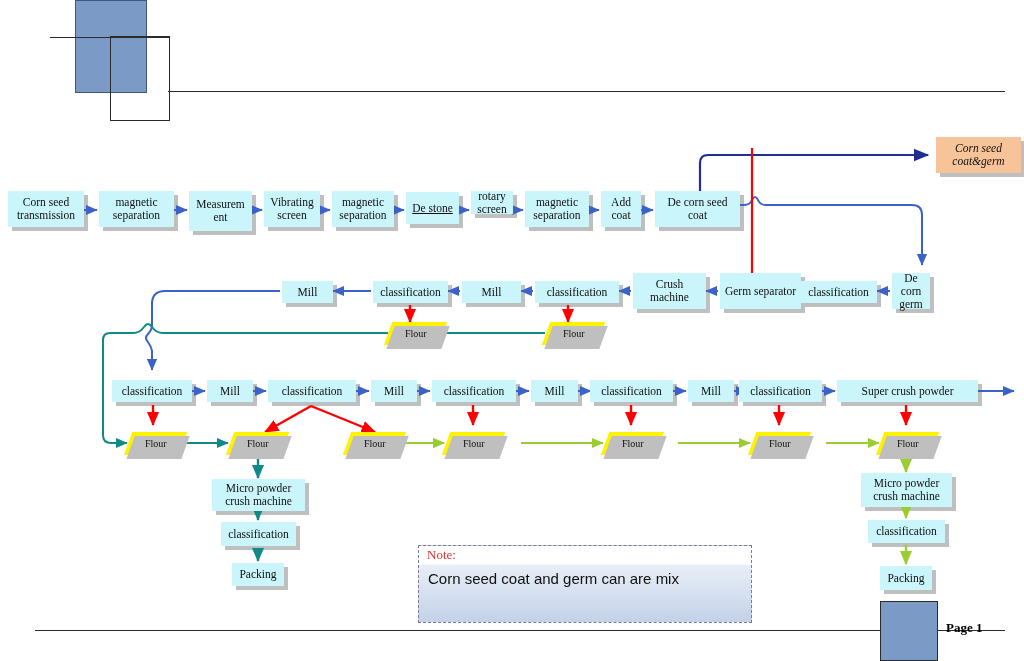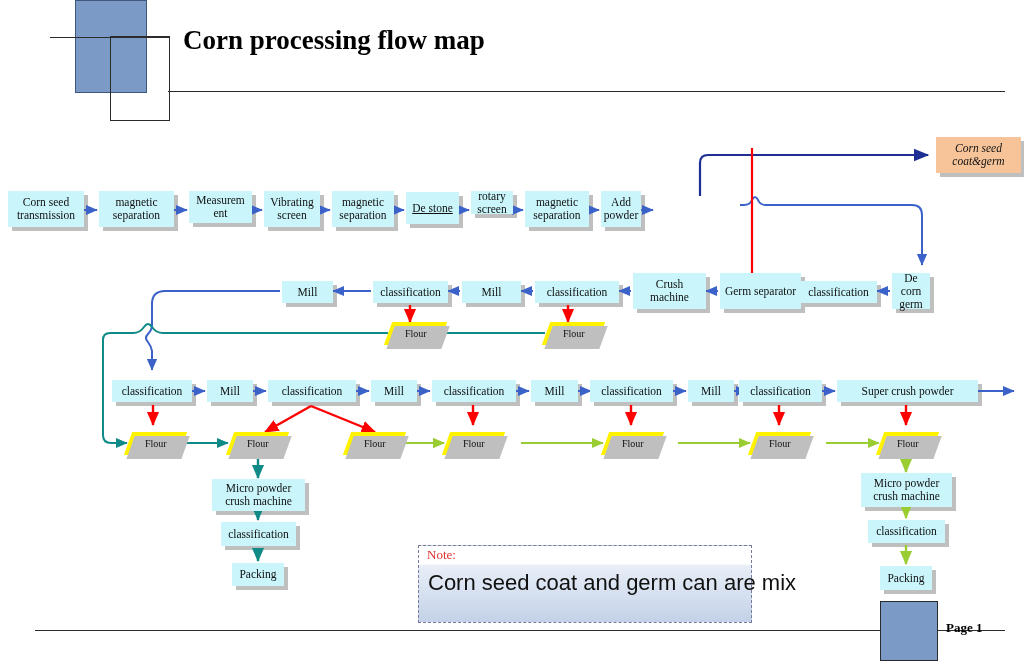--- a/index.html
+++ b/index.html
@@ -66,36 +66,35 @@
   .note-box{
     position:absolute;box-sizing:border-box;
     border:1px dashed #7A7A9A;
     background:linear-gradient(to bottom,#ffffff 0%,#ffffff 23%,#e8eef7 26%,#c3d2e8 100%);
   }
   .note-label{
     position:absolute;font-size:13px;color:#E03131;
     font-family:"Liberation Serif","DejaVu Serif",serif;white-space:nowrap;text-align:center;
   }
   .note-text{
-    position:absolute;font-size:22px;color:#101010;
+    position:absolute;font-size:15px;color:#101010;
     font-family:"Liberation Sans","DejaVu Sans",sans-serif;white-space:nowrap;
   }
 
   svg.wires{position:absolute;left:0;top:0;width:1024px;height:661px;overflow:visible;}
 </style>
 </head>
 <body>
 
 <div id="stage">
 
   <div class="hdr-sq-filled" style="left:75px;top:0px;width:70px;height:91px;"></div>
   <div class="hdr-sq-open" style="left:110px;top:36px;width:58px;height:83px;"></div>
   <div class="hdr-rule" style="left:50px;top:37px;width:120px;"></div>
   <div class="hdr-rule" style="left:168px;top:91px;width:837px;"></div>
-  <div class="title">Corn processing flow map</div>
 
   <div class="ftr-rule" style="left:35px;top:630px;width:970px;"></div>
   <div class="ftr-sq" style="left:880px;top:601px;width:56px;height:58px;"></div>
   <div class="page-num" style="left:946px;top:620px;">Page 1</div>
 
   <svg class="wires" viewBox="0 0 1024 661">
     <defs>
       <marker id="ab" markerWidth="7" markerHeight="7" refX="5.6" refY="3" orient="auto">
         <path d="M0,0.4 L6,3 L0,5.6 z" fill="#3A62C8"></path>
       </marker>
@@ -201,27 +200,28 @@
 
     <g stroke="#9ACD32" stroke-width="2.4" fill="none" marker-end="url(#ag)">
       <path d="M906,458 L906,472"></path>
       <path d="M906,509 L906,518"></path>
       <path d="M906,545 L906,564"></path>
     </g>
   </svg>
 
   <div class="node" style="left:8px;top:191px;width:76px;height:36px;">Corn seed transmission</div>
   <div class="node" style="left:99px;top:191px;width:75px;height:36px;">magnetic separation</div>
-  <div class="node" style="left:189px;top:191px;width:63px;height:32px;">Measurem ent</div>
+  <div class="node" style="left:189px;top:191px;width:63px;height:40px;">Measurem ent</div>
   <div class="node" style="left:264px;top:191px;width:56px;height:36px;">Vibrating screen</div>
   <div class="node" style="left:332px;top:191px;width:62px;height:36px;">magnetic separation</div>
   <div class="node" style="left:406px;top:192px;width:53px;height:32px;text-decoration:underline;">De stone</div>
   <div class="node" style="left:471px;top:191px;width:42px;height:23px;">rotary screen</div>
   <div class="node" style="left:525px;top:191px;width:64px;height:36px;">magnetic separation</div>
-  <div class="node" style="left:601px;top:191px;width:40px;height:36px;">Add powder</div>
+  <div class="node" style="left:601px;top:191px;width:40px;height:36px;">Add coat</div>
+  <div class="node" style="left:655px;top:191px;width:85px;height:36px;">De corn seed coat</div>
 
   <div class="node orange" style="left:936px;top:137px;width:85px;height:36px;font-style:italic;">Corn seed coat&amp;germ</div>
 
   <div class="node" style="left:892px;top:273px;width:38px;height:36px;">De corn germ</div>
   <div class="node" style="left:800px;top:281px;width:77px;height:22px;">classification</div>
   <div class="node" style="left:720px;top:273px;width:81px;height:36px;">Germ separator</div>
   <div class="node" style="left:633px;top:273px;width:73px;height:36px;">Crush machine</div>
   <div class="node" style="left:535px;top:281px;width:84px;height:22px;">classification</div>
   <div class="node" style="left:462px;top:281px;width:59px;height:22px;">Mill</div>
   <div class="node" style="left:373px;top:281px;width:75px;height:22px;">classification</div>

